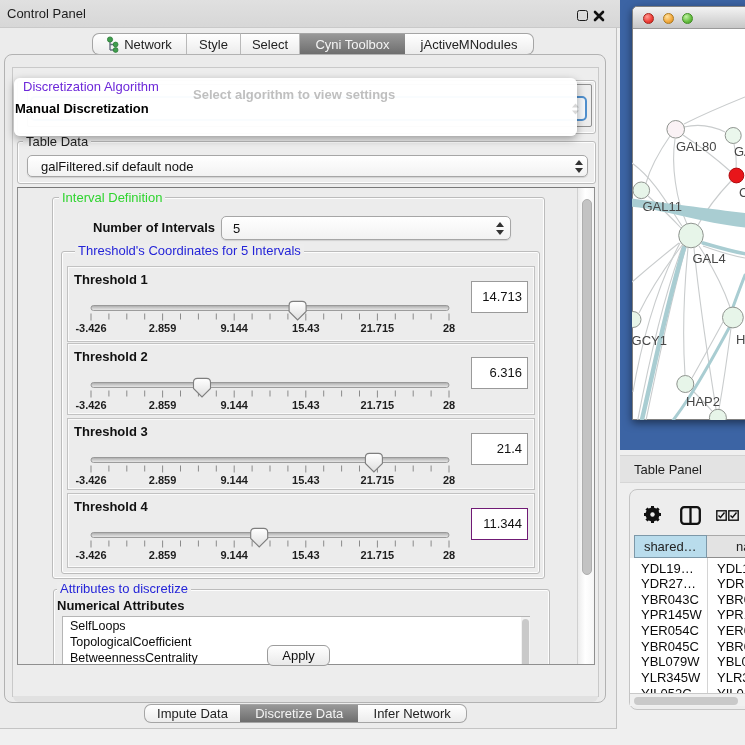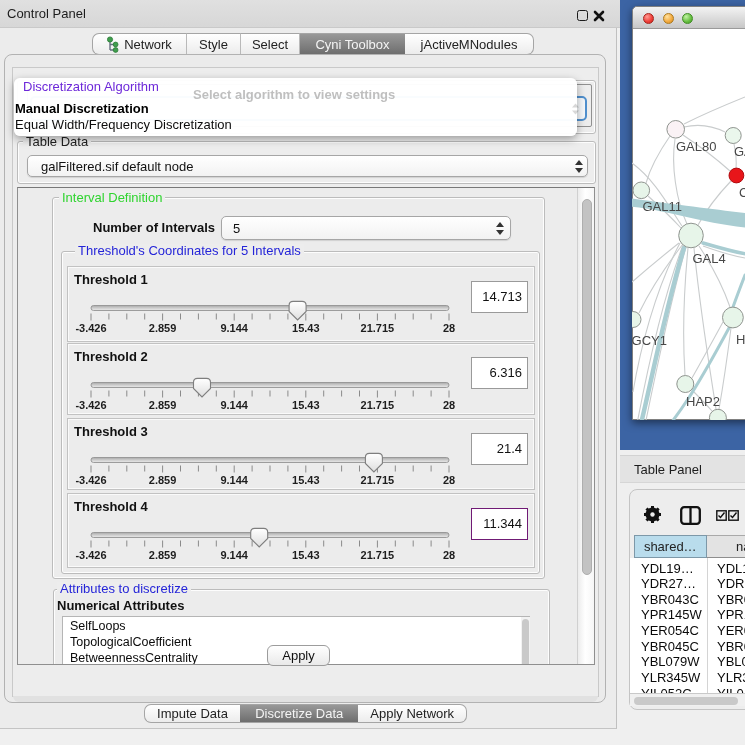--- a/index.html
+++ b/index.html
@@ -274,27 +274,26 @@
       <div class="abs" style="left:4px;top:11px;width:10px;height:376px;background:#c3c3c3;border:1px solid #aeaeae;border-radius:5.5px;box-sizing:border-box;"></div>
     </div>
 <div class="abs" style="left:14px;top:78px;width:563px;height:58px;background:rgba(255,255,255,0.97);border-radius:6px;box-shadow:0 3px 8px rgba(0,0,0,0.35);">
       <div class="abs" style="left:9px;top:1px;font-size:13px;color:#6d28d9;">Discretization Algorithm</div>
       <svg class="abs" style="left:557px;top:25px;" width="9" height="12" viewBox="0 0 9 12">
         <path d="M4.5 0.5 L8 4.5 L1 4.5 Z" fill="rgba(40,40,40,0.18)"></path>
         <path d="M4.5 11.5 L8 7.5 L1 7.5 Z" fill="rgba(40,40,40,0.18)"></path>
       </svg>
       <div class="abs" style="left:179px;top:9px;font-size:13px;font-weight:bold;color:#bfbfbf;">Select algorithm to view settings</div>
       <div class="abs" style="left:1px;top:23px;font-size:13px;font-weight:bold;color:#000;">Manual Discretization</div>
-      <div class="abs" style="left:1px;top:39px;font-size:13px;color:#0d0d0d;">Equal Width/Frequency Discretization</div>
     </div>
 <div class="abs" style="left:267px;top:634px;width:63px;height:21px;background:linear-gradient(#ffffff,#e9e9e9);border:1px solid #9c9c9c;border-radius:6px;box-sizing:border-box;text-align:center;font-size:13px;line-height:19px;color:#111;margin-top:11px;">Apply</div>
 <div class="abs" style="left:0;top:704px;width:617px;height:19px;">
 <div class="tab" style="left:144px;width:96px;line-height:18px;border-left:1px solid #a5a5a5;border-radius:7px 0 0 7px;">Impute Data</div>
 <div class="tab tabsel" style="left:240px;width:118.4px;line-height:18px;">Discretize Data</div>
-<div class="tab" style="left:358.4px;width:108.6px;line-height:18px;border-right:1px solid #a5a5a5;border-radius:0 7px 7px 0;">Apply Network</div>
+<div class="tab" style="left:358.4px;width:108.6px;line-height:18px;border-right:1px solid #a5a5a5;border-radius:0 7px 7px 0;">Infer Network</div>
 </div>
 </div>
 <div class="abs" style="left:620px;top:0;width:125px;height:450px;background:#3c64a4;"></div>
 <div class="abs" style="left:632px;top:6px;width:120px;height:414px;background:#fff;border-radius:5px 5px 0 0;box-shadow:0 3px 8px rgba(0,0,0,0.5);border:1px solid #808080;box-sizing:border-box;">
     <div class="abs" style="left:0;top:0;width:118px;height:21px;background:linear-gradient(#f3f3f3,#c7c7c7);border-bottom:1px solid #9a9a9a;border-radius:5px 5px 0 0;">
       <div class="abs" style="left:10px;top:5.5px;width:11px;height:11px;border-radius:6px;background:radial-gradient(circle at 35% 30%,#ff9a93,#ee3c36 60%,#c2271f);border:0.5px solid #a5241c;box-sizing:border-box;"></div>
       <div class="abs" style="left:29.5px;top:5.5px;width:11px;height:11px;border-radius:6px;background:radial-gradient(circle at 35% 30%,#ffe2a0,#f2a83c 60%,#cd8423);border:0.5px solid #ad7b1e;box-sizing:border-box;"></div>
       <div class="abs" style="left:49px;top:5.5px;width:11px;height:11px;border-radius:6px;background:radial-gradient(circle at 35% 30%,#c2f3a4,#64bd3e 60%,#459b27);border:0.5px solid #3f8c23;box-sizing:border-box;"></div>
     </div>
   </div>

